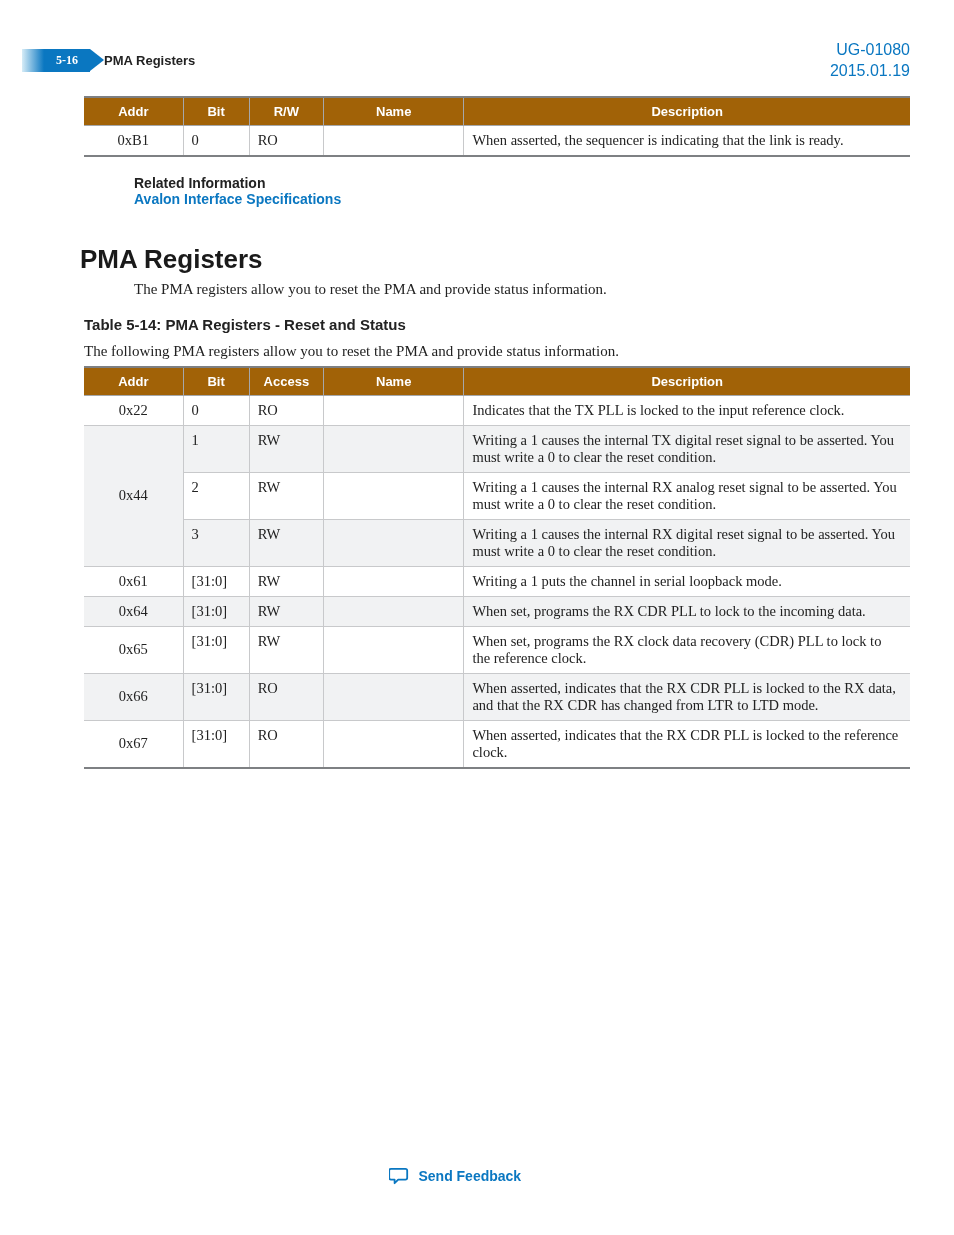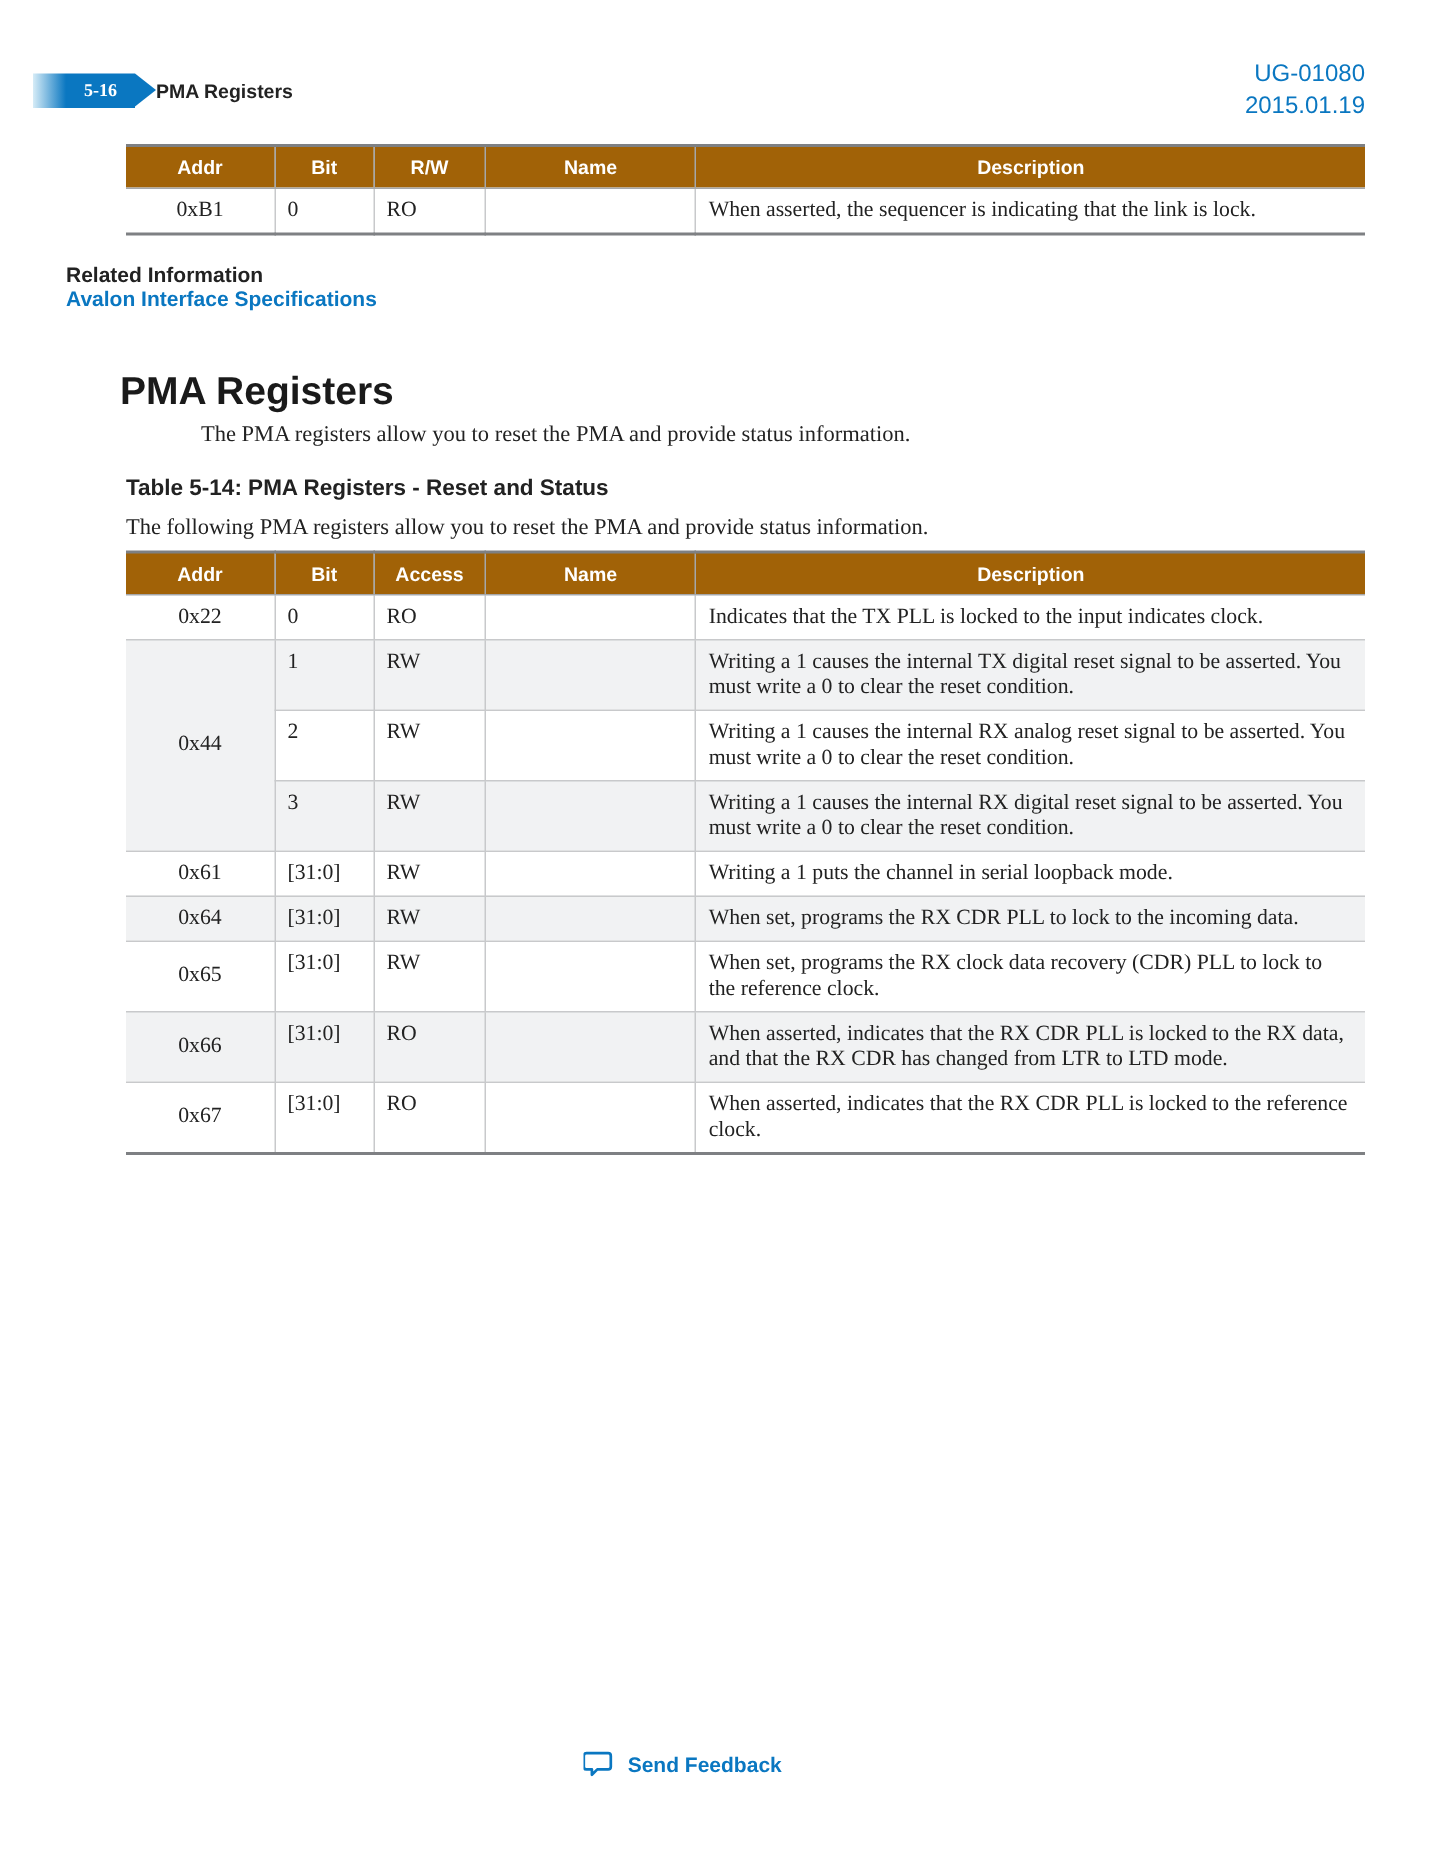--- a/index.html
+++ b/index.html
@@ -80,20 +80,21 @@
   table.reg td {
     border: 1px solid #c8c9cb;
     padding: 6px 8px;
     vertical-align: top;
   }
   table.reg td:first-child, table.reg th:first-child { border-left: none; }
   table.reg td:last-child, table.reg th:last-child { border-right: none; }
   table.reg td.center { text-align: center; vertical-align: middle;}
   tr.odd td { background: #f1f2f3; }
   .related-block {
+    margin-left: 90px;
     margin-top: 18px;
     margin-bottom: 36px;
     font-size: 14.5px;
   }
   .related-block .rel-title {
     font-weight: bold;
     font-family: "Myriad Pro", Arial, sans-serif;
     font-size: 14px;
   }
   .link {
@@ -193,21 +194,21 @@
       <th>Name</th>
       <th>Description</th>
     </tr>
   </thead>
   <tbody>
     <tr>
       <td class="center">0xB1</td>
       <td>0</td>
       <td>RO</td>
       <td></td>
-      <td>When asserted, the sequencer is indicating that the link is lock.</td>
+      <td>When asserted, the sequencer is indicating that the link is ready.</td>
     </tr>
   </tbody>
 </table>
 
 <div class="related-block">
   <div class="rel-title">Related Information</div>
   <span class="link">Avalon Interface Specifications</span>
 </div>
 
 <h1 class="section">PMA Registers</h1>
@@ -232,21 +233,21 @@
       <th>Name</th>
       <th>Description</th>
     </tr>
   </thead>
   <tbody>
     <tr>
       <td class="center">0x22</td>
       <td>0</td>
       <td>RO</td>
       <td></td>
-      <td>Indicates that the TX PLL is locked to the input indicates clock.</td>
+      <td>Indicates that the TX PLL is locked to the input reference clock.</td>
     </tr>
     <tr class="odd">
       <td class="center" rowspan="3">0x44</td>
       <td>1</td>
       <td>RW</td>
       <td></td>
       <td>Writing a 1 causes the internal TX digital reset signal to be asserted. You must write a 0 to clear the reset condition.</td>
     </tr>
     <tr>
       <td>2</td>

